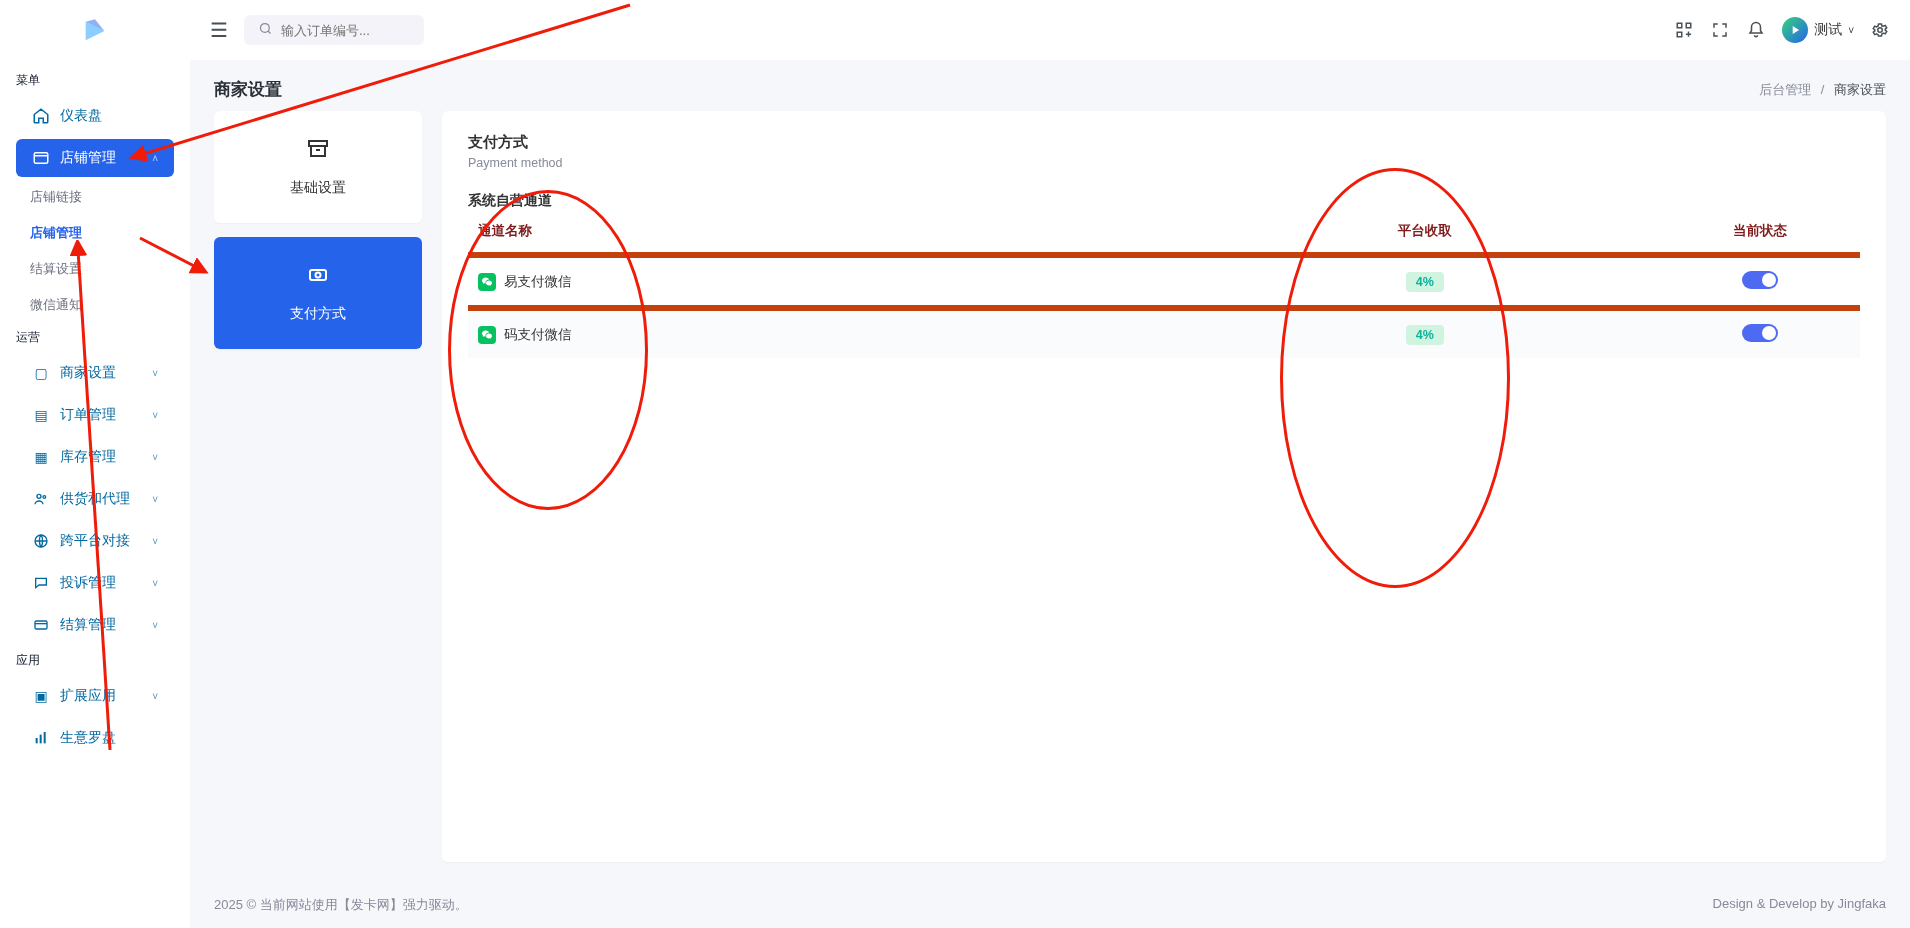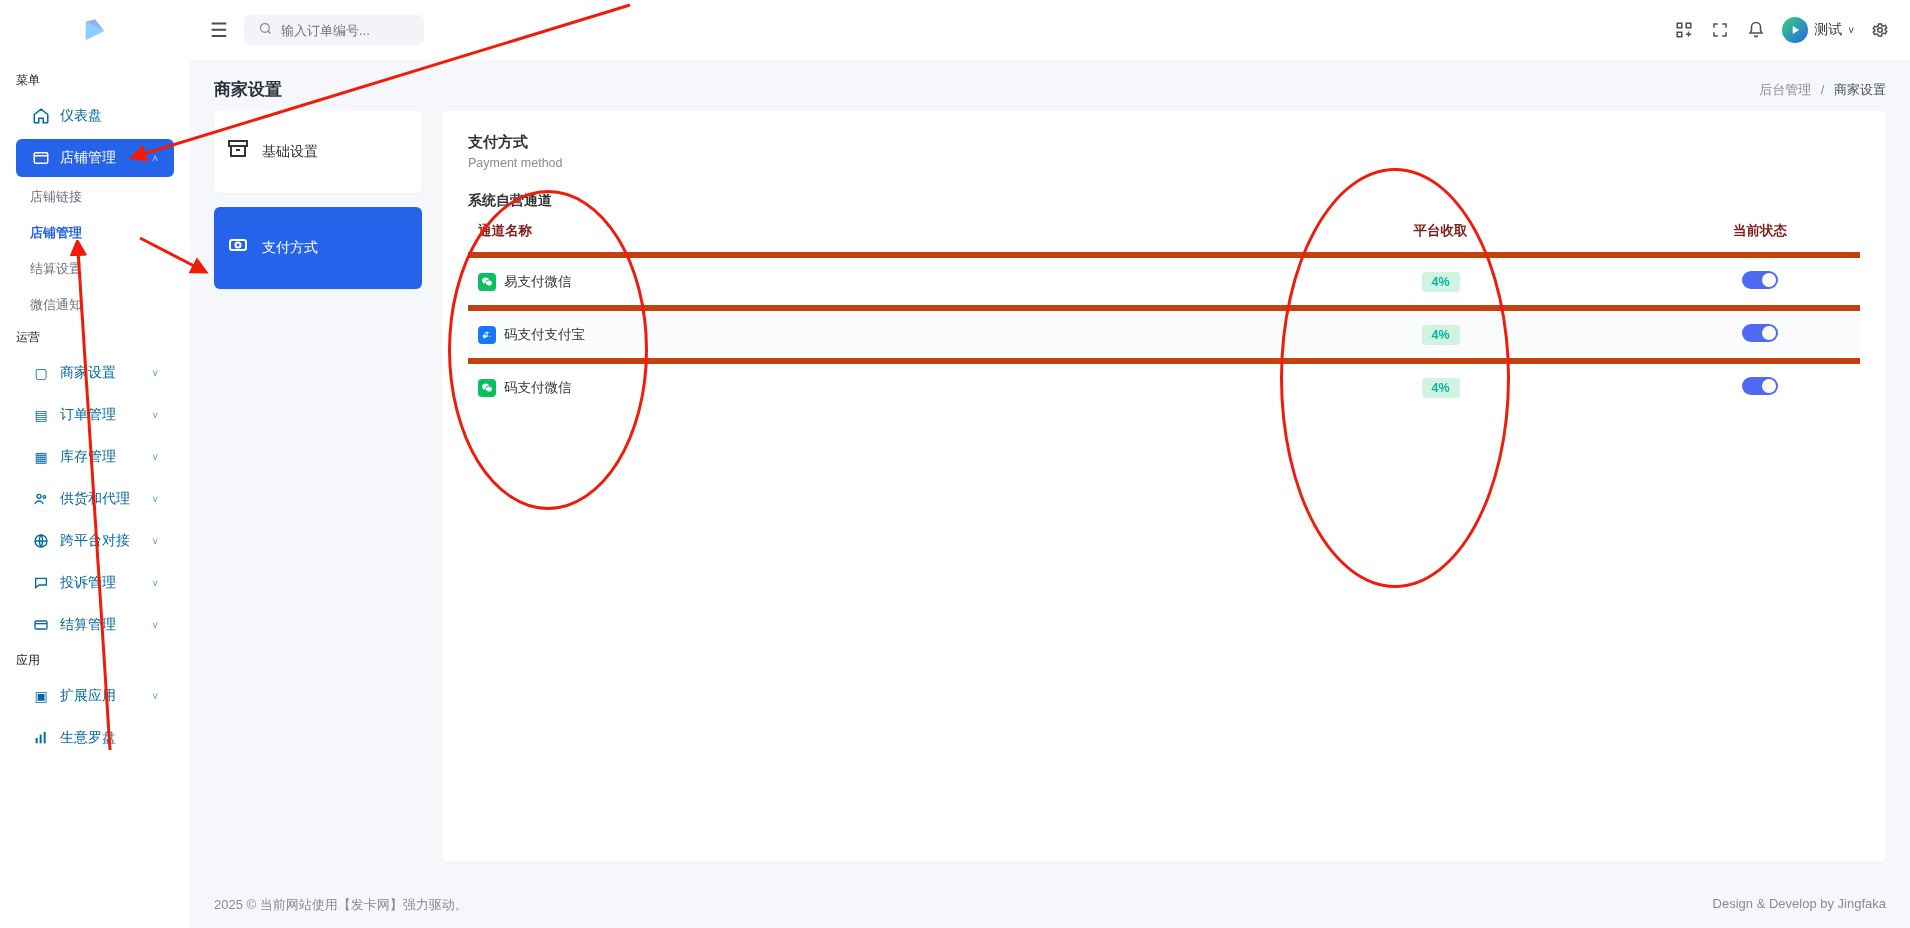--- a/index.html
+++ b/index.html
@@ -73,21 +73,21 @@
 .page-header h1 { font-size: 17px; font-weight: 700; color: #2b2f38; }
 .breadcrumb { margin-left: auto; font-size: 13px; color: #878a99; }
 .breadcrumb .sep { margin: 0 6px; }
 .breadcrumb .current { color: #495057; }
 
 .body { display: flex; gap: 20px; padding: 0 24px 20px 24px; flex: 1; }
 
 .side-tabs { width: 208px; display: flex; flex-direction: column; gap: 14px; }
 .side-tab {
   background: #fff; border-radius: 6px; padding: 26px 12px;
-  display: flex; flex-direction: row; align-items: center; gap: 12px;
+  display: flex; flex-direction: column; align-items: center; gap: 12px;
   cursor: pointer; box-shadow: 0 1px 2px rgba(0,0,0,.04);
 }
 .side-tab.active { background: #2563eb; color: #fff; }
 .side-tab .ticon { font-size: 22px; }
 
 .panel {
   flex: 1; background: #fff; border-radius: 6px; padding: 22px 26px;
   box-shadow: 0 1px 2px rgba(0,0,0,.04);
 }
 .panel h2 { font-size: 15px; font-weight: 700; margin-bottom: 4px; }
@@ -361,35 +361,20 @@
                       </span>
                       <span>易支付微信</span>
                     </div>
                   </td>
                   <td class="center"><span class="badge-pct">4%</span></td>
                   <td class="center"><span class="switch"></span></td>
                 </tr>
                 <tr>
                   <td>
                     <div class="chname">
-                      <span class="chicon alipay">
-                        <svg viewBox="0 0 24 24">
-                          <path d="M4 4h16v16H4Z" fill="none"></path>
-                          <path d="M4 4h16v11c-2 0-5-1-8-3 1-2 1.5-4 1.5-4H17V7h-4V5h-2v2H7v1h4v1H8v1h6s-.4 1.5-1.3 3.2C10 12 7 11 5 11c-1 0-1 1-1 1v4c0 2 1 2 2 2 3 0 6-2 8-4 2 1 5 2 6 2V4H4Z"></path>
-                        </svg>
-                      </span>
-                      <span>码支付支付宝</span>
-                    </div>
-                  </td>
-                  <td class="center"><span class="badge-pct">4%</span></td>
-                  <td class="center"><span class="switch"></span></td>
-                </tr>
-                <tr>
-                  <td>
-                    <div class="chname">
                       <span class="chicon wechat">
                         <svg viewBox="0 0 24 24">
                           <path d="M9 3C5 3 2 5.7 2 9c0 1.8 1 3.4 2.5 4.5L4 16l2.8-1.4c.7.2 1.4.3 2.2.3h.4c-.2-.6-.4-1.2-.4-1.9 0-3.3 3.1-6 7-6h.3C15.5 4.6 12.5 3 9 3Zm7 6c-3.3 0-6 2.2-6 5s2.7 5 6 5c.7 0 1.3-.1 1.9-.3L20 20l-.4-1.9c1.5-.9 2.4-2.3 2.4-3.9 0-2.8-2.7-5-6-5Z"></path>
                         </svg>
                       </span>
                       <span>码支付微信</span>
                     </div>
                   </td>
                   <td class="center"><span class="badge-pct">4%</span></td>
                   <td class="center"><span class="switch"></span></td>

